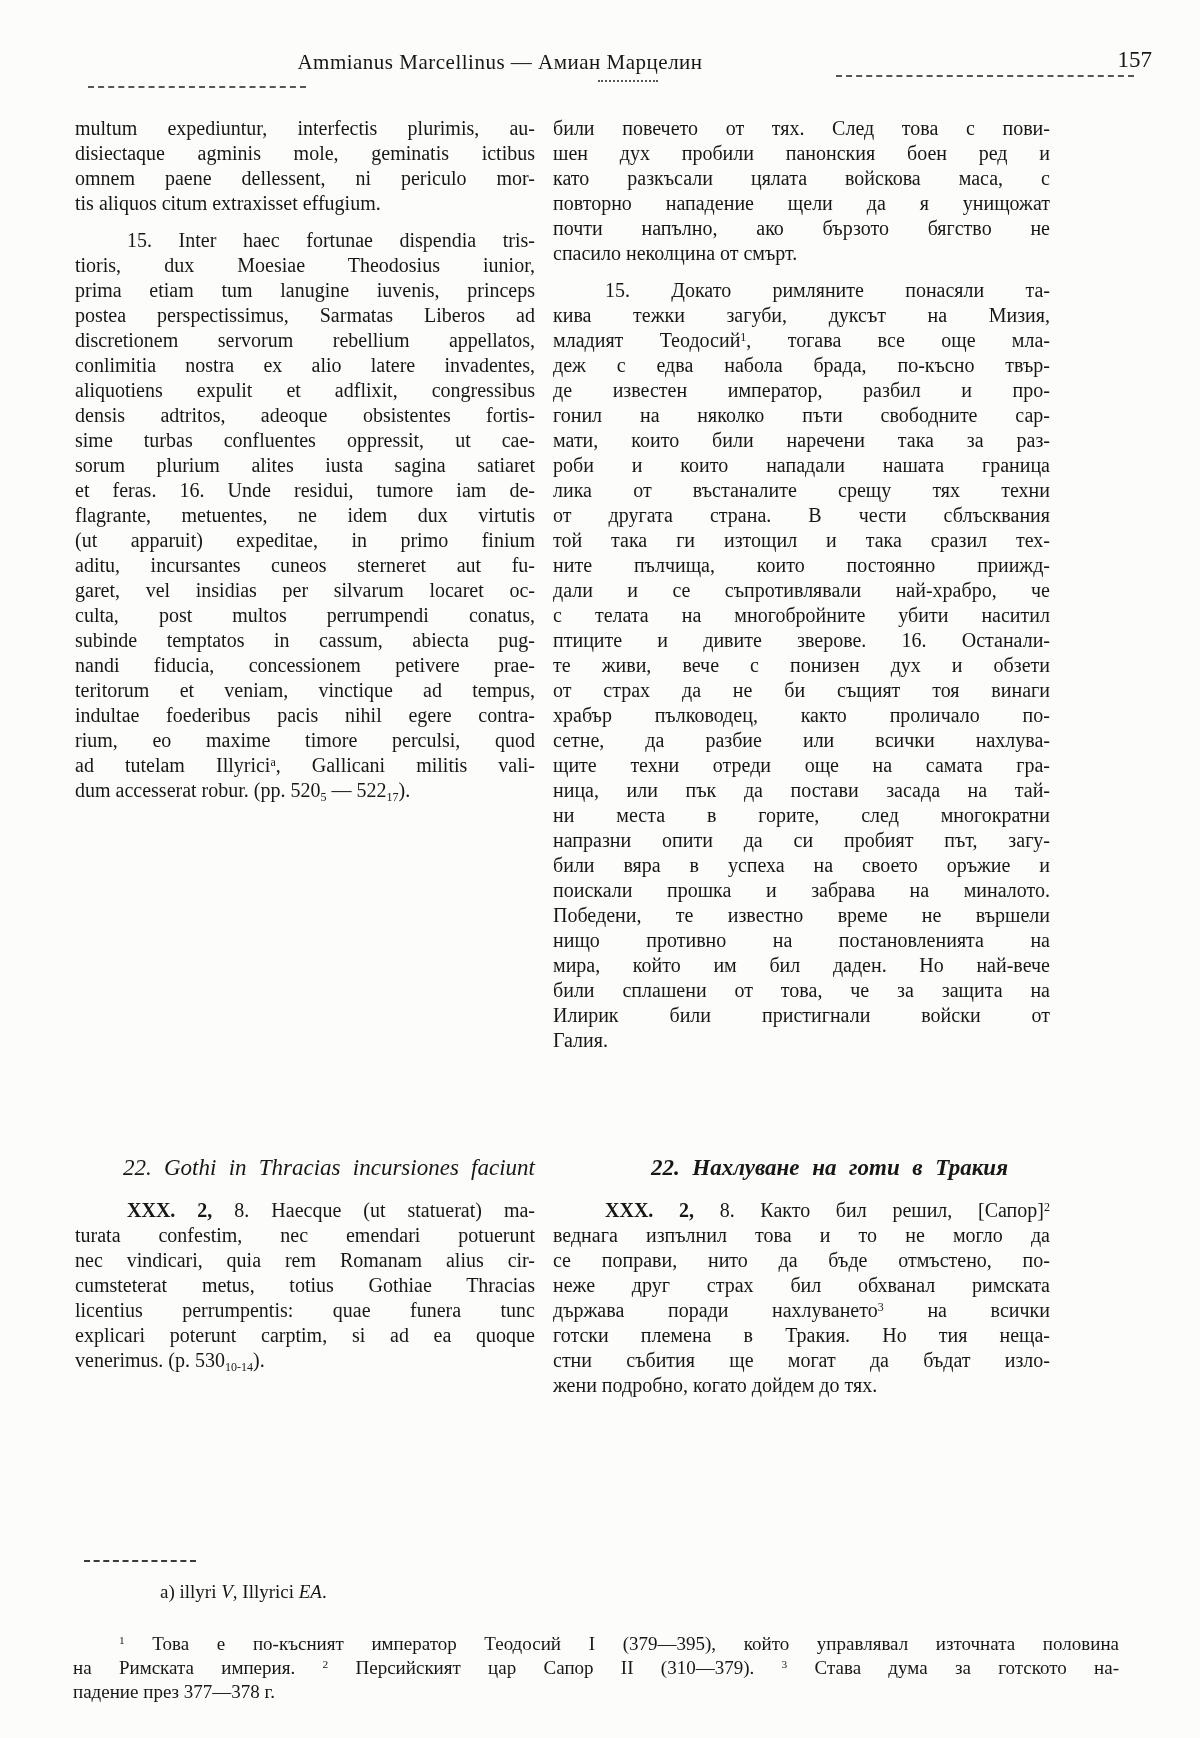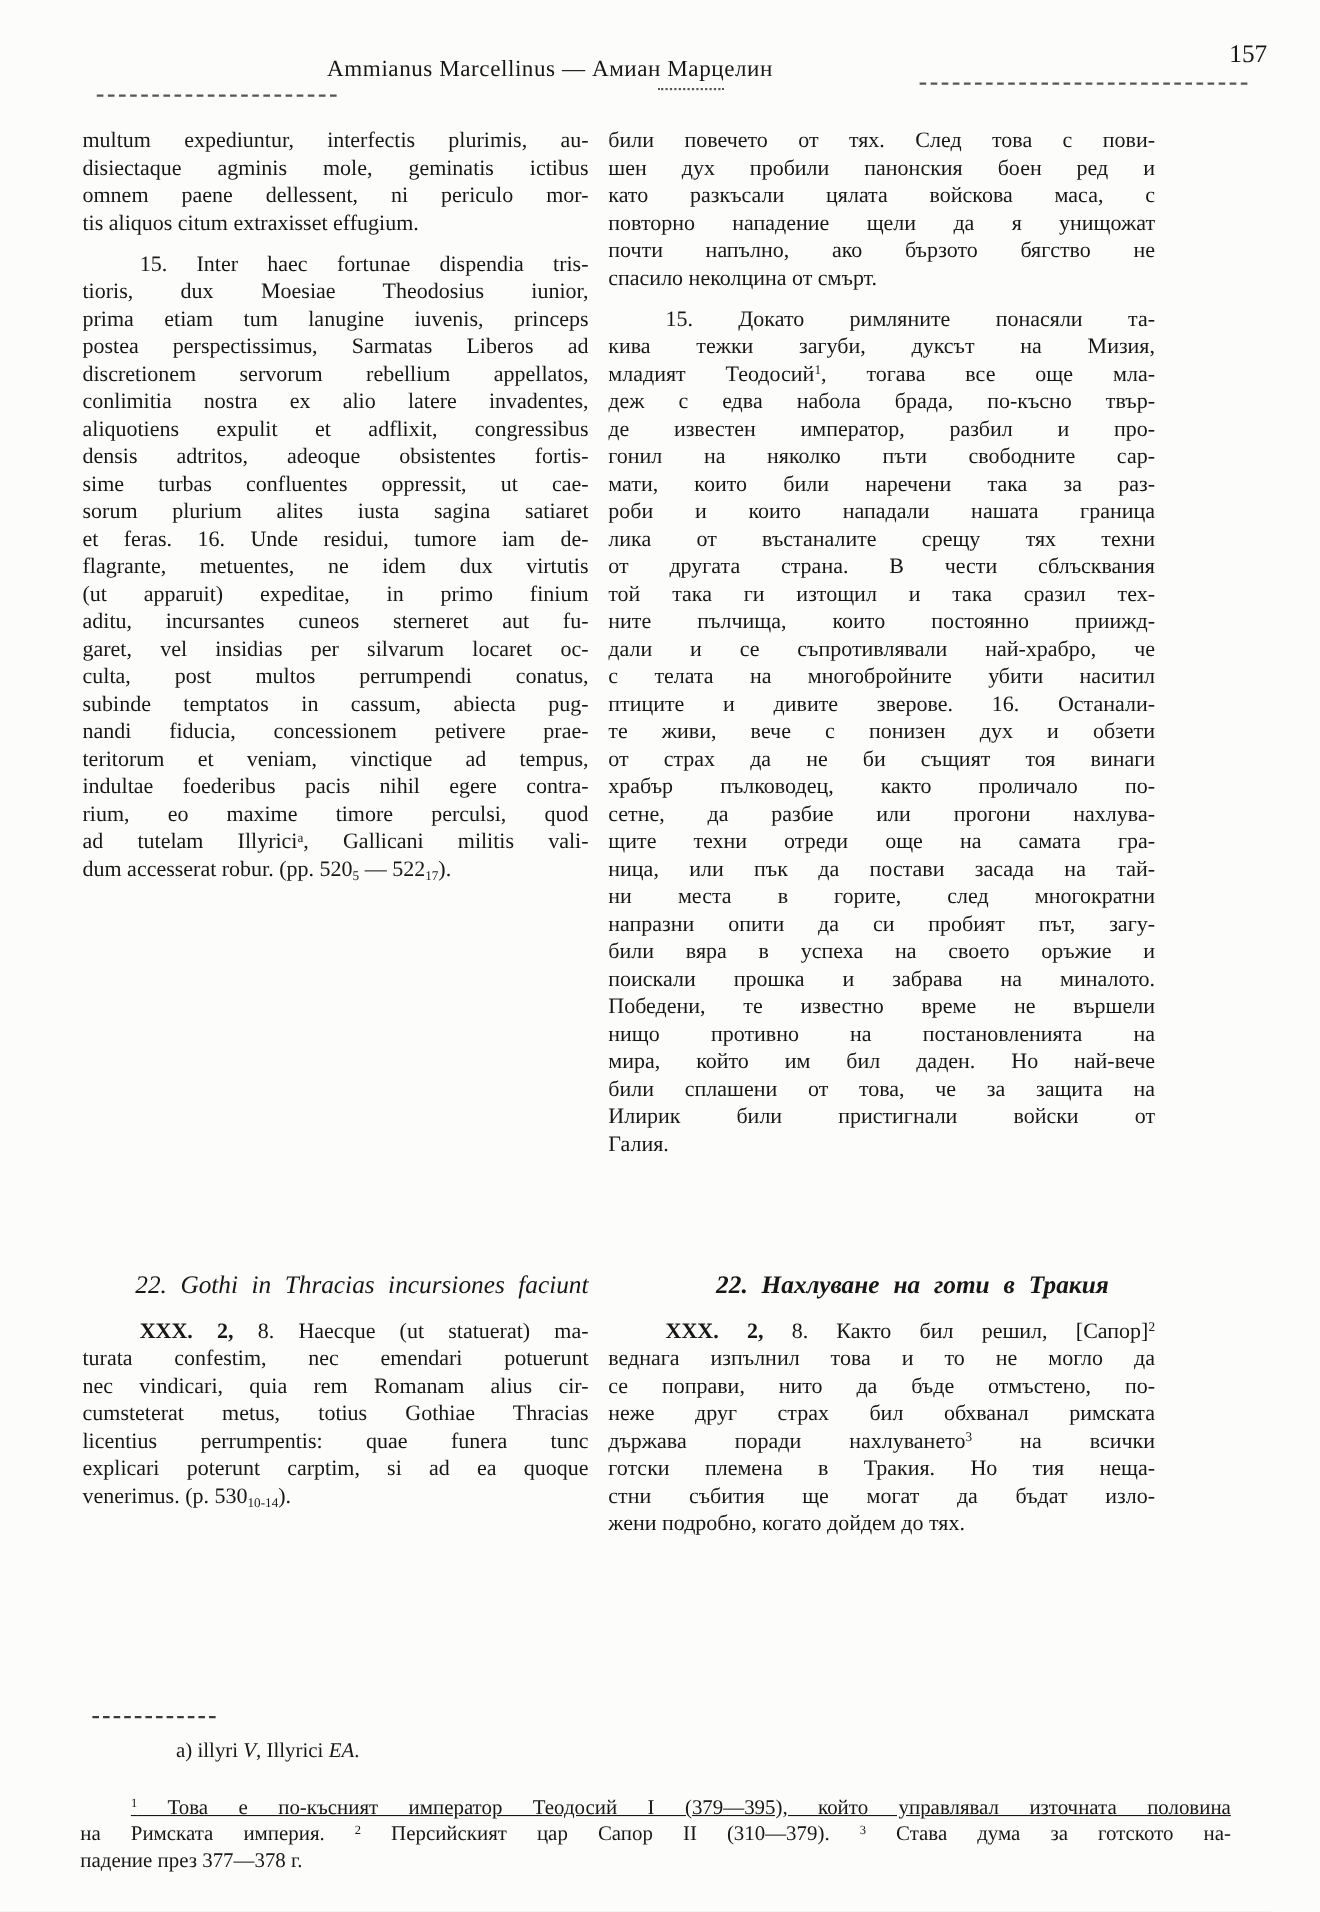--- a/index.html
+++ b/index.html
@@ -8,21 +8,21 @@
     background:#fcfcfa; color:#181715;
     font-family:"Liberation Serif","DejaVu Serif",serif;
     overflow:hidden;
     padding-left:28px;
   }
   
   .running-title {
     position:absolute; top:50px; left:0; width:1000px;
     text-align:center; font-size:21px; letter-spacing:0.5px;
   }
-  .page-number { position:absolute; top:36px; right:76px; font-size:23px; }
+  .page-number { position:absolute; top:47px; right:76px; font-size:23px; }
   .hdr-dash { position:absolute; border-top:2px dashed #3a3a38; opacity:.85; }
   .d1 { left:88px;  top:86px; width:218px; }
   .d2 { left:598px; top:80px; width:60px; border-top-style:dotted; }
   .d3 { left:836px; top:75px; width:298px; }
   
   .content { position:absolute; top:116px; left:75px; width:975px; }
   .columns { display:flex; }
   .col { font-size:20px; line-height:25px; }
   .col-left  { width:460px; margin-right:18px; }
   .col-right { width:497px; }
@@ -37,21 +37,21 @@
   sup, sub { font-size:60%; line-height:0; position:relative; vertical-align:baseline; }
   sup { top:-0.5em; }
   sub { top:0.3em; }
   
   .fn-sep { position:absolute; left:84px; top:1560px; width:112px;
             border-top:2px dashed #3a3a38; }
   .apparatus { position:absolute; left:160px; top:1580px; font-size:19px; line-height:24px; }
   .apparatus .line { text-align:left; text-align-last:left; }
   .notes { position:absolute; left:73px; top:1632px; width:1046px;
            font-size:19px; line-height:24px; }
-  .notes .line.ind { text-indent:46px;text-decoration:underline; }
+  .notes .line.ind { text-indent:46px; }
 </style>
 </head>
 <body>
 
 <div class="page">
   <div class="hdr-dash d1"></div>
   <div class="hdr-dash d2"></div>
   <div class="hdr-dash d3"></div>
 
   <div class="running-title">Ammianus Marcellinus — Амиан Марцелин</div>
@@ -128,21 +128,21 @@
               <div class="line"><span>лика от въстаналите срещу тях техни</span></div>
               <div class="line"><span>от другата страна. В чести сблъсквания</span></div>
               <div class="line"><span>той така ги изтощил и така сразил тех-</span></div>
               <div class="line"><span>ните пълчища, които постоянно приижд-</span></div>
               <div class="line"><span>дали и се съпротивлявали най-храбро, че</span></div>
               <div class="line"><span>с телата на многобройните убити наситил</span></div>
               <div class="line"><span>птиците и дивите зверове. 16. Останали-</span></div>
               <div class="line"><span>те живи, вече с понизен дух и обзети</span></div>
               <div class="line"><span>от страх да не би същият тоя винаги</span></div>
               <div class="line"><span>храбър пълководец, както проличало по-</span></div>
-              <div class="line"><span>сетне, да разбие или прогони нахлува-</span></div>
+              <div class="line"><span>сетне, да разбие или всички нахлува-</span></div>
               <div class="line"><span>щите техни отреди още на самата гра-</span></div>
               <div class="line"><span>ница, или пък да постави засада на тай-</span></div>
               <div class="line"><span>ни места в горите, след многократни</span></div>
               <div class="line"><span>напразни опити да си пробият път, загу-</span></div>
               <div class="line"><span>били вяра в успеха на своето оръжие и</span></div>
               <div class="line"><span>поискали прошка и забрава на миналото.</span></div>
               <div class="line"><span>Победени, те известно време не вършели</span></div>
               <div class="line"><span>нищо противно на постановленията на</span></div>
               <div class="line"><span>мира, който им бил даден. Но най-вече</span></div>
               <div class="line"><span>били сплашени от това, че за защита на</span></div>

